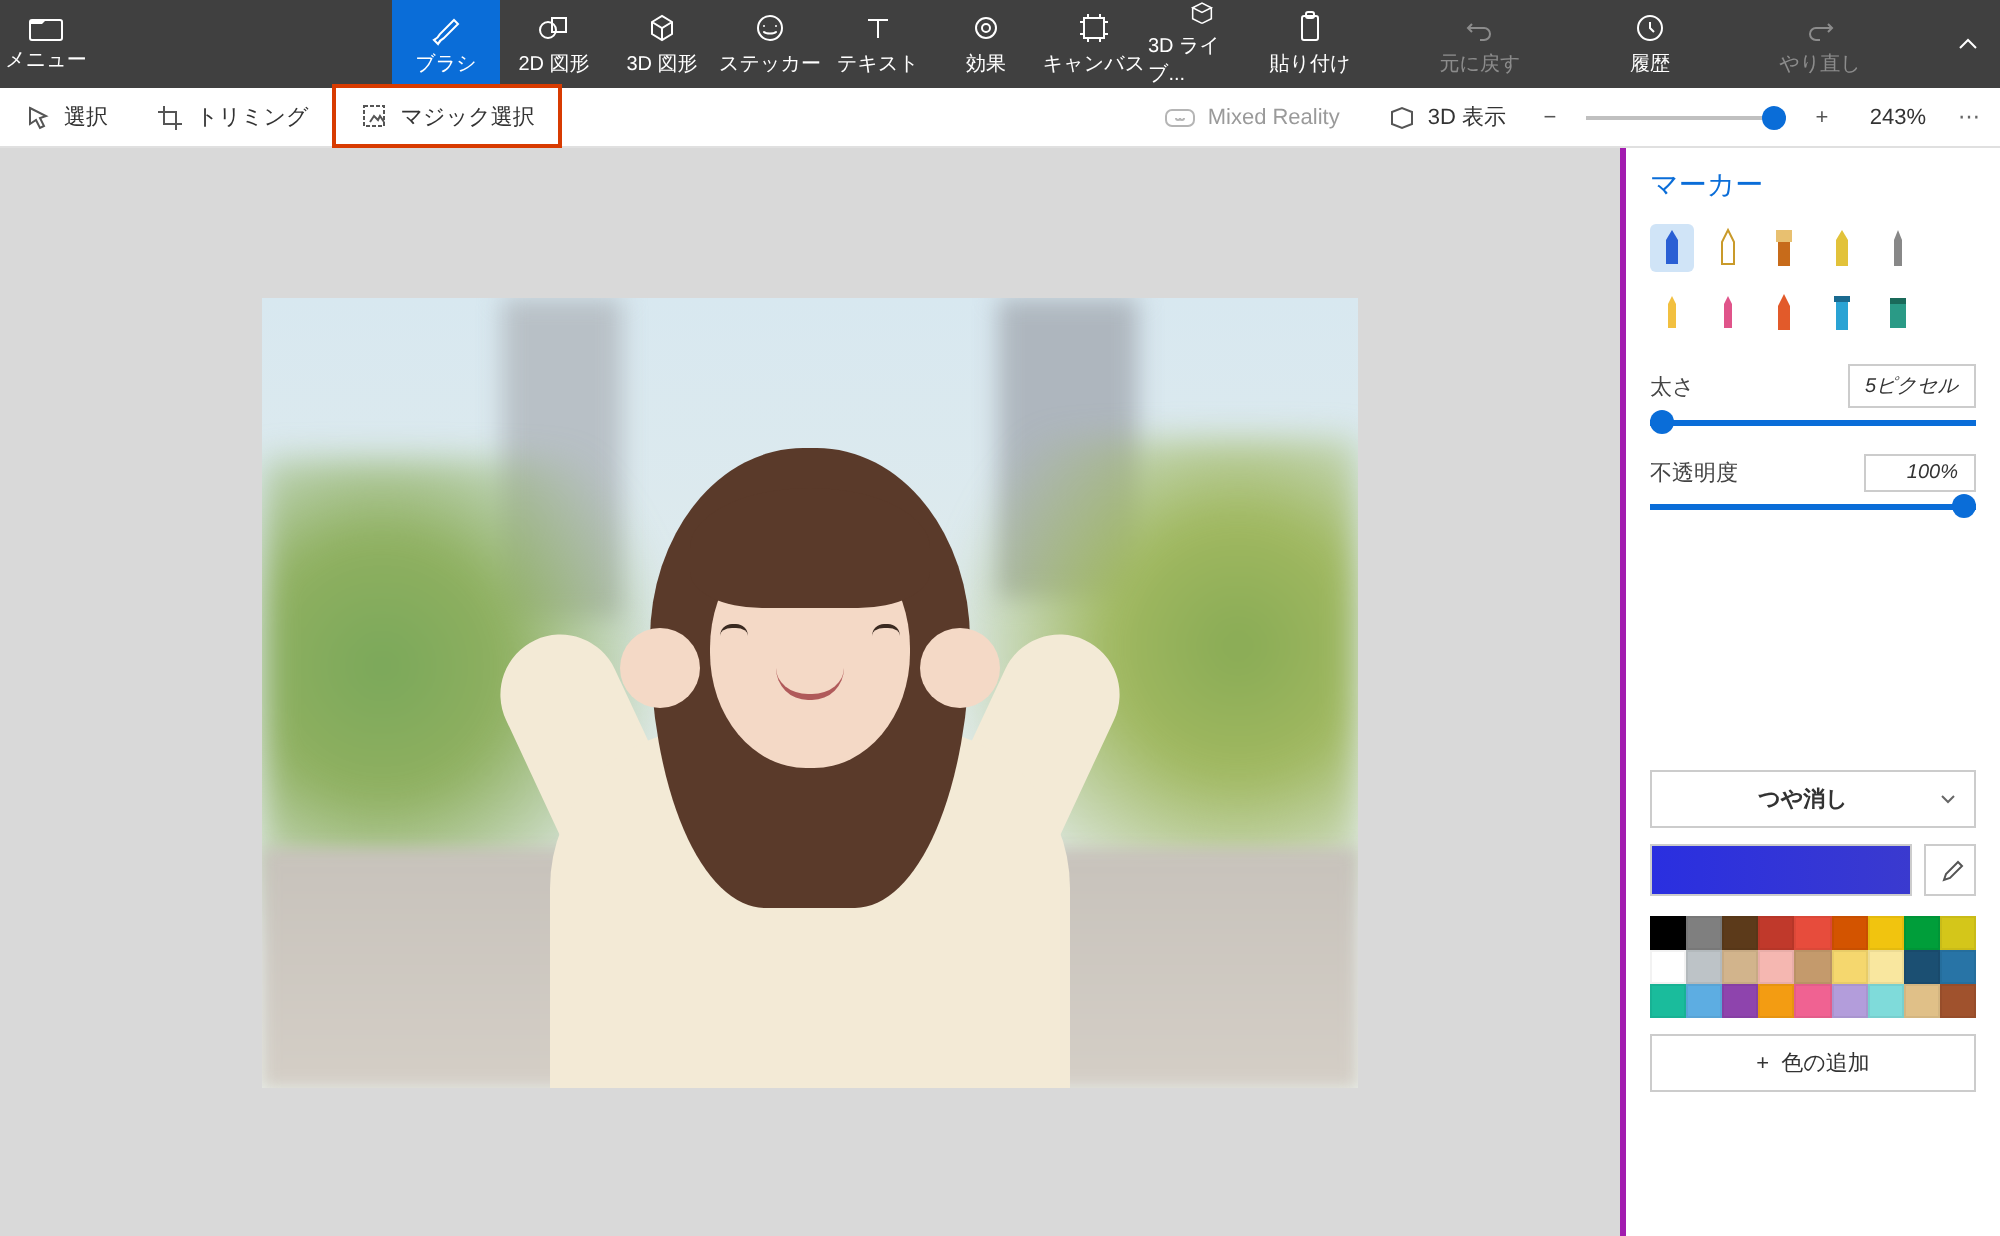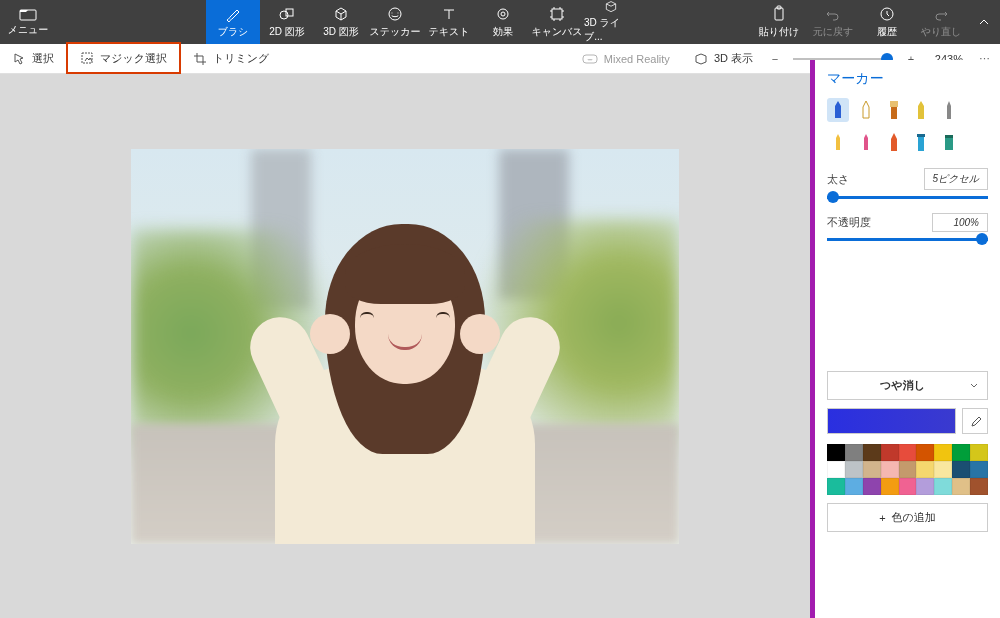--- a/index.html
+++ b/index.html
@@ -5,21 +5,21 @@
 * { margin: 0; padding: 0; box-sizing: border-box; font-family: "Meiryo", "Yu Gothic", sans-serif; }
 body { width: 1000px; height: 618px; background: #f2f2f2; overflow: hidden; }
 
 
 .topbar { height: 44px; background: #404040; display: flex; align-items: stretch; color: #fff; font-size: 10px; }
 .topbar .menu-btn { width: 56px; display: flex; flex-direction: column; align-items: center; justify-content: center; gap: 2px; }
 .topbar .tabs { display: flex; margin-left: 150px; }
 .topbar .tab { width: 54px; display: flex; flex-direction: column; align-items: center; justify-content: center; gap: 2px; cursor: pointer; }
 .topbar .tab.active { background: #0a6dd8; }
 .topbar .spacer { flex: 1; }
-.topbar .right { display: flex; }
+.topbar .right { display: flex; gap: 31px; }
 .topbar .rbtn { width: 54px; display: flex; flex-direction: column; align-items: center; justify-content: center; gap: 2px; }
 .topbar .rbtn.disabled { opacity: 0.4; }
 .topbar svg { stroke: #fff; fill: none; }
 .chevron-up { width: 32px; display: flex; align-items: center; justify-content: center; }
 
 
 .subbar { height: 30px; background: #fff; display: flex; align-items: center; font-size: 11px; color: #333; border-bottom: 1px solid #e0e0e0; }
 .subbar .sbtn { display: flex; align-items: center; gap: 6px; padding: 12px 12px; height: 100%; cursor: pointer; }
 .subbar .sbtn svg { stroke: #555; fill: none; }
 .subbar .highlight { border: 2px solid #d83b01; height: 32px; margin-top: -1px; }
@@ -30,21 +30,21 @@
 .subbar .zoom-slider .thumb { position: absolute; right: 0; top: -5px; width: 12px; height: 12px; border-radius: 50%; background: #0a6dd8; }
 .subbar .minus, .subbar .plus { width: 20px; text-align: center; color: #555; cursor: pointer; }
 .subbar .zoom-val { width: 48px; text-align: right; padding-right: 6px; }
 .subbar .dots { padding: 0 10px; color: #666; cursor: pointer; }
 
 
 .main { position: absolute; top: 74px; left: 0; right: 190px; bottom: 0; background: #d9d9d9; display: flex; align-items: center; justify-content: center; }
 .canvas { width: 548px; height: 395px; background: #fff; position: relative; overflow: hidden; }
 
 
-.panel { position: absolute; top: 60px; right: 0; width: 190px; bottom: 0; background: #fff; border-left: 5px solid #a21caf; padding: 10px 12px; font-size: 11px; color: #333; }
+.panel { position: absolute; top: 74px; right: 0; width: 190px; bottom: 0; background: #fff; border-left: 3px solid #a21caf; padding: 10px 12px; font-size: 11px; color: #333; }
 .panel h3 { font-size: 14px; font-weight: normal; color: #0a6dd8; margin-bottom: 10px; }
 .tool-grid { display: grid; grid-template-columns: repeat(6, 1fr); gap: 6px; margin-bottom: 8px; }
 .tool-grid .tool { height: 24px; display: flex; align-items: center; justify-content: center; border-radius: 3px; cursor: pointer; }
 .tool-grid .tool.sel { background: #d0e4f7; }
 .prop { display: flex; align-items: center; justify-content: space-between; margin-top: 14px; }
 .prop .label { color: #444; }
 .prop .val { border: 1px solid #ccc; padding: 3px 8px; min-width: 56px; text-align: right; font-size: 10px; font-style: italic; }
 .prop-slider { height: 3px; background: #0a6dd8; position: relative; margin-top: 6px; }
 .prop-slider .thumb { position: absolute; top: -5px; width: 12px; height: 12px; border-radius: 50%; background: #0a6dd8; }
 .prop-slider.opacity .thumb { right: 0; }
@@ -181,32 +181,32 @@
   </div>
 </div>
 
 <div class="subbar">
   <div class="sbtn">
     <svg width="14" height="14" viewBox="0 0 14 14">
         <path d="M3 2l8 4-3 1 2 4-2 1-2-4-3 2z"></path>
       </svg>
     <span>選択</span>
   </div>
+  <div class="sbtn">
+    <svg width="14" height="14" viewBox="0 0 14 14">
+        <path d="M4 1v9h9 M1 4h9v9"></path>
+      </svg>
+    <span>トリミング</span>
+  </div>
   <div class="sbtn highlight">
     <svg width="14" height="14" viewBox="0 0 14 14">
         <rect x="2" y="2" width="10" height="10" stroke-dasharray="2 1"></rect>
         <path d="M5 10l2-3 2 2 1-2 2 3"></path>
       </svg>
     <span>マジック選択</span>
-  </div>
-  <div class="sbtn">
-    <svg width="14" height="14" viewBox="0 0 14 14">
-        <path d="M4 1v9h9 M1 4h9v9"></path>
-      </svg>
-    <span>トリミング</span>
   </div>
   <div class="sgap"></div>
   <div class="sbtn disabled">
     <svg width="16" height="14" viewBox="0 0 16 14">
         <rect x="1" y="3" width="14" height="8" rx="3"></rect>
         <path d="M6 7a1 1 0 1 0 2 0 M8 7a1 1 0 1 0 2 0"></path>
       </svg>
     <span>Mixed Reality</span>
   </div>
   <div class="sbtn">

